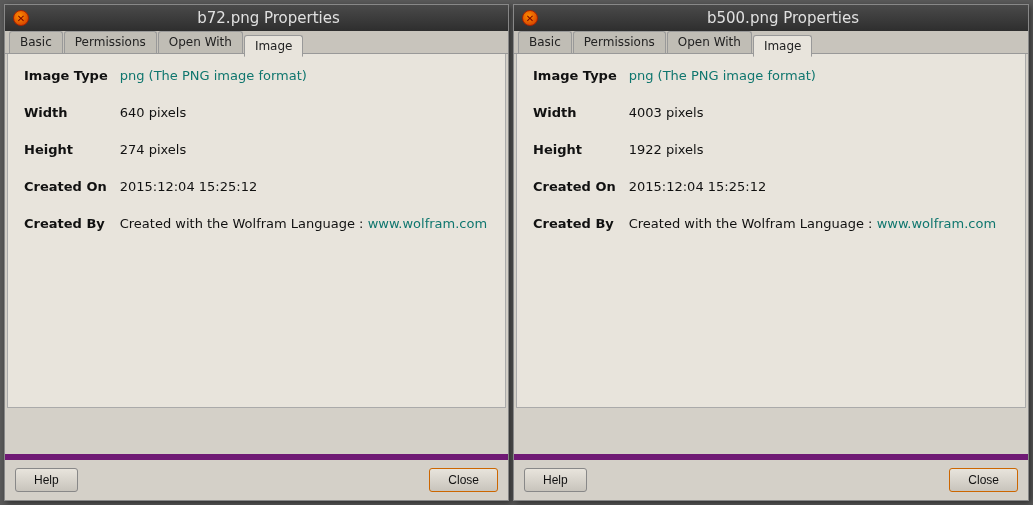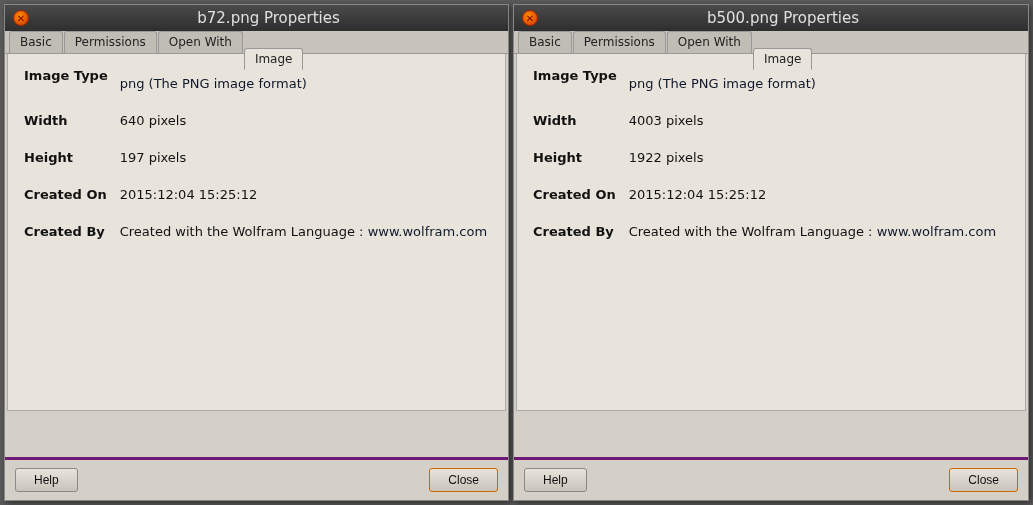--- a/index.html
+++ b/index.html
@@ -81,21 +81,21 @@
       font-size: 12px;
       color: #222;
       border-radius: 3px 3px 0 0;
     }
 
     .tab.active {
       background: #e8e4dc;
       border-bottom: 1px solid #e8e4dc;
       z-index: 1;
       position: relative;
-      top: 17px;
+      top: 4px;
     }
 
     .content-area {
       flex: 1;
       background: #e8e4dc;
       padding: 14px 16px;
       border: 1px solid #aaa;
       border-top: none;
       margin: 0 2px;
     }
@@ -111,30 +111,29 @@
       font-weight: bold;
       color: #111;
       white-space: nowrap;
     }
 
     .prop-value {
       color: #111;
     }
 
     .prop-link {
-      color: #0f172a;
-      margin-top: 8px;
+      color: #0f766e;
     }
 
     .button-bar {
       display: flex;
       justify-content: space-between;
       padding: 8px 10px;
       background: #d4d0c8;
-      border-top: 3px solid #701a75;
+      border-top: 6px solid #701a75;
       margin-top: 46px;
     }
 
     .btn {
       padding: 4px 18px;
       background: linear-gradient(to bottom, #e8e4dc, #c8c4bc);
       border: 1px solid #888;
       border-radius: 3px;
       cursor: pointer;
       font-size: 12px;
@@ -161,21 +160,21 @@
   </div>
   <div class="content-area">
     <div class="properties-grid">
       <span class="prop-label">Image Type</span>
       <span class="prop-value prop-link">png (The PNG image format)</span>
 
       <span class="prop-label">Width</span>
       <span class="prop-value">640 pixels</span>
 
       <span class="prop-label">Height</span>
-      <span class="prop-value">197 pixels</span>
+      <span class="prop-value">274 pixels</span>
 
       <span class="prop-label">Created On</span>
       <span class="prop-value">2015:12:04 15:25:12</span>
 
       <span class="prop-label">Created By</span>
       <span class="prop-value">Created with the Wolfram Language : <span class="prop-link">www.wolfram.com</span></span>
     </div>
   </div>
   <div class="button-bar">
     <button class="btn">Help</button>

